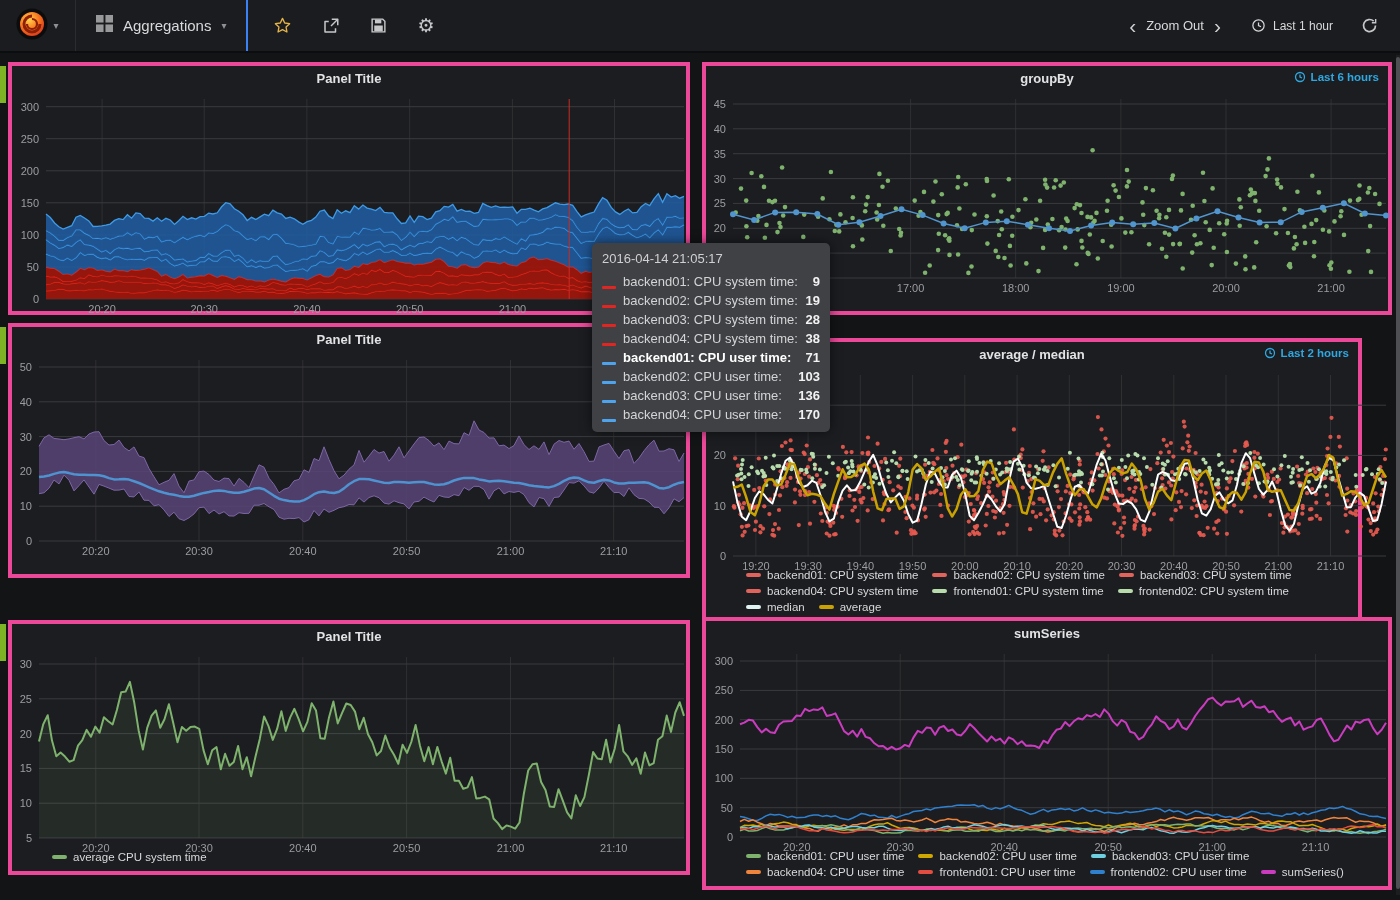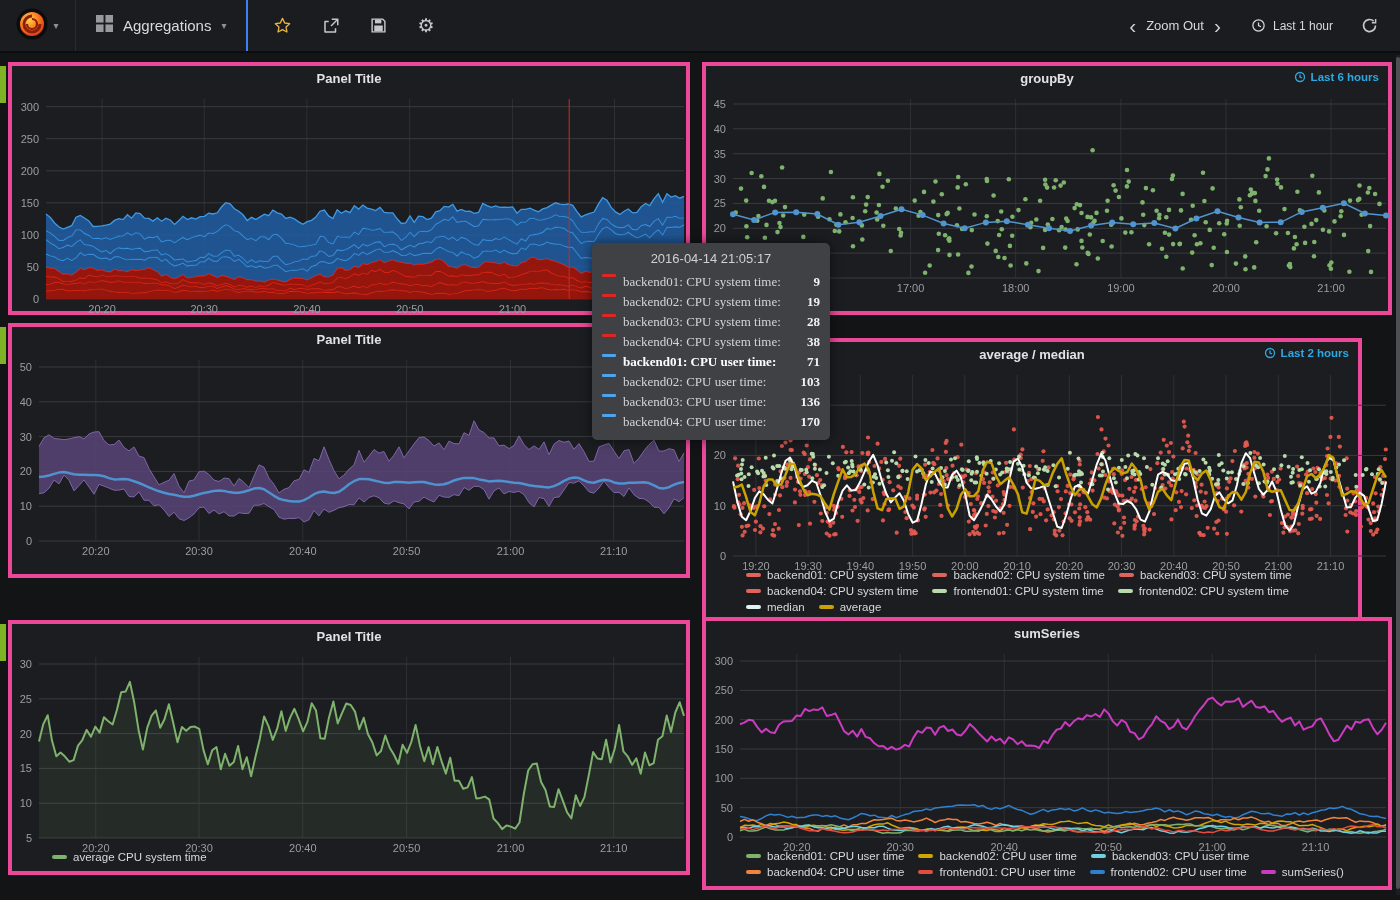--- a/index.html
+++ b/index.html
@@ -51,22 +51,22 @@
     color:#2fa7e0; font-size:11.5px; font-weight:bold; cursor:pointer; z-index:5;
   }
   .tk { fill:#9c9da0; font-size:11px; font-family:"Liberation Sans", sans-serif; }
   .green-tab { position:absolute; left:0; width:6px; height:37px; background:#7db324; cursor:pointer; z-index:6; }
   
   #graph-tooltip {
     position:absolute; left:592px; top:243px; width:238px; z-index:60;
     background:#3f4144; border-radius:5px; padding:5px 10px 8px;
     box-shadow:0 0 12px rgba(0,0,0,0.55); font-size:13px;
   }
-  .tt-head { text-align:center; color:#cfd0d2; padding:3px 0 6px; }
-  .tt-row { display:flex; align-items:flex-start; gap:7px; color:#d3d4d6; padding:2px 0;font-family:Liberation Serif, serif; }
+  .tt-head { color:#cfd0d2; padding:3px 0 6px; }
+  .tt-row { display:flex; align-items:flex-end; gap:7px; color:#d3d4d6; padding:2px 0; }
   .tt-row i { width:14px; height:3px; border-radius:1px; flex:0 0 auto; }
   .tt-lb { flex:1 1 auto; white-space:nowrap; }
   .tt-val { font-weight:bold; color:#f2f2f3; }
   .tt-row.bold { font-weight:bold; color:#ffffff; }
   .tt-row.bold .tt-lb { color:#ffffff; }
   
   #scrollbar { position:absolute; right:0; top:55px; width:4px; height:840px; background:#1c1d1f; z-index:45; }
   #scroll-thumb { position:absolute; right:0; top:2px; width:4px; height:832px; background:#77797c; opacity:0.55; border-radius:2px; }
 </style>
 </head>

